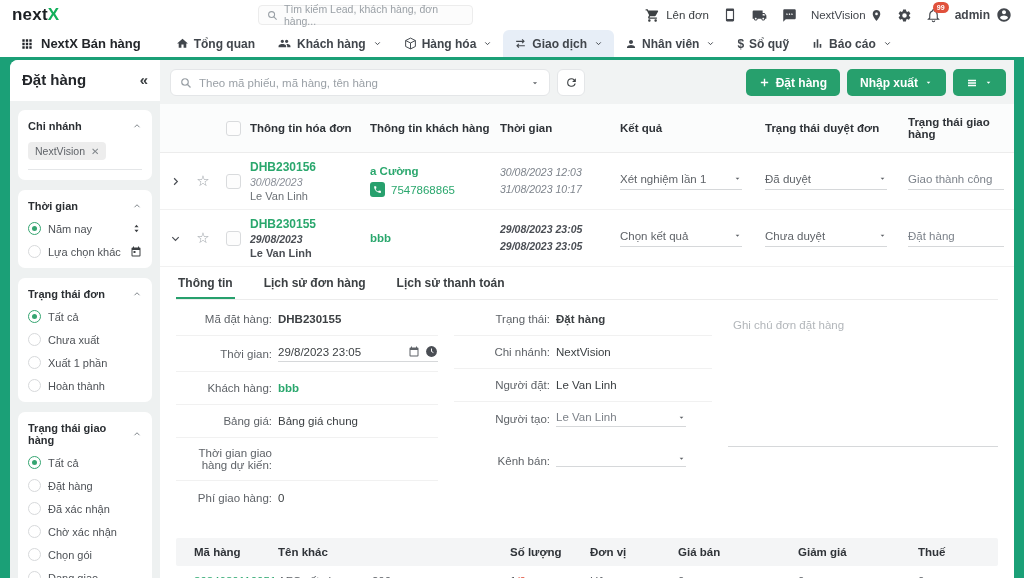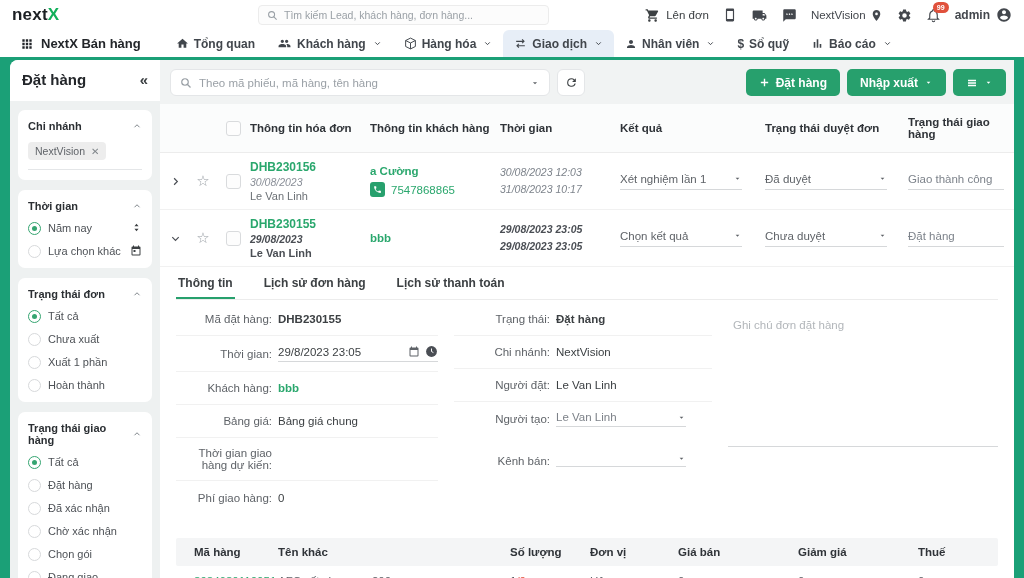--- a/index.html
+++ b/index.html
@@ -8,21 +8,21 @@
   }
   *{box-sizing:border-box;margin:0;padding:0;font-family:"Liberation Sans","DejaVu Sans",sans-serif;}
   body{width:1024px;height:578px;overflow:hidden;background:#fff;}
   .screen{width:1024px;height:578px;position:relative;overflow:hidden;display:flex;flex-direction:column;}
   svg{display:block;flex:none;}
 
   
   .topbar{height:30px;flex:none;display:flex;align-items:center;padding:0 12px;position:relative;background:#fff;}
   .logo{font-size:17px;font-weight:800;color:#1b1f23;letter-spacing:.2px;}
   .logo b{color:#12b05a;}
-  .top-search{position:absolute;left:258px;top:5px;width:291px;height:20px;border:1px solid #ececec;background:#fcfcfc;border-radius:4px;display:flex;align-items:center;gap:6px;padding:0 8px;color:#9aa0a6;font-size:10.5px;}
+  .top-search{position:absolute;left:258px;top:5px;width:215px;height:20px;border:1px solid #ececec;background:#fcfcfc;border-radius:4px;display:flex;align-items:center;gap:6px;padding:0 8px;color:#9aa0a6;font-size:10.5px;}
   .top-right{margin-left:auto;display:flex;align-items:center;gap:14px;color:#43474d;}
   .cartgrp{display:flex;align-items:center;gap:6px;font-size:11.5px;color:#3c4043;}
   .locgrp{display:flex;align-items:center;gap:4px;font-size:11.5px;}
   .bellwrap{position:relative;}
   .badge{position:absolute;top:-6px;right:-8px;background:#e0513c;color:#fff;font-size:7px;font-weight:700;border-radius:8px;padding:2px 4px;line-height:1;}
   .admingrp{display:flex;align-items:center;gap:6px;font-size:12px;font-weight:700;}
 
   
   .navbar{height:30px;flex:none;display:flex;align-items:stretch;padding-left:10px;border-bottom:3px solid var(--frame);background:#fff;}
   .nav-app{display:flex;align-items:center;gap:7px;font-size:13px;font-weight:800;color:#23262a;padding:0 10px;margin-right:14px;}
@@ -36,21 +36,21 @@
   .sb-head{background:#fff;padding:11px 12px 13px;display:flex;justify-content:space-between;align-items:center;}
   .sb-title{font-size:15px;font-weight:800;color:#23262a;}
   .collapse{font-size:15px;font-weight:800;color:#3c4043;line-height:.8;}
   .sb-body{padding:9px 8px;display:flex;flex-direction:column;gap:10px;overflow:hidden;}
   .card{background:#fff;border-radius:7px;padding:10px;}
   .card-head{display:flex;justify-content:space-between;align-items:center;}
   .card-title{font-size:11px;font-weight:800;color:#2b2f33;}
   .tagrow{margin-top:9px;border-bottom:1px solid #e4e6e8;padding-bottom:9px;}
   .tag{display:inline-flex;align-items:center;gap:6px;background:#ededed;border-radius:4px;padding:3px 7px;font-size:10.5px;color:#5f6368;}
   .tag .x{font-size:10px;color:#80868b;}
-  .opt{display:flex;gap:7px;margin-top:10px;font-size:11px;color:#4d5156;}
+  .opt{display:flex;align-items:center;gap:7px;margin-top:10px;font-size:11px;color:#4d5156;}
   .radio{width:13px;height:13px;border-radius:50%;border:1px solid #d7d9db;background:#fff;position:relative;flex:none;}
   .radio.sel{border-color:#35a571;}
   .radio.sel::after{content:"";position:absolute;inset:3px;background:#35a571;border-radius:50%;}
   .opt .trail{margin-left:auto;color:#3c4043;}
 
   
   .main{flex:1;min-width:0;background:#f1f3f3;display:flex;flex-direction:column;overflow:hidden;}
   .toolbar{display:flex;align-items:center;gap:7px;padding:9px 8px 8px 10px;flex:none;}
   .search2{width:380px;height:27px;background:#fff;border:1px solid #e4e6e8;border-radius:6px;display:flex;align-items:center;gap:7px;padding:0 9px;font-size:11.5px;color:#9aa0a6;}
   .search2 .cdown{margin-left:auto;}

